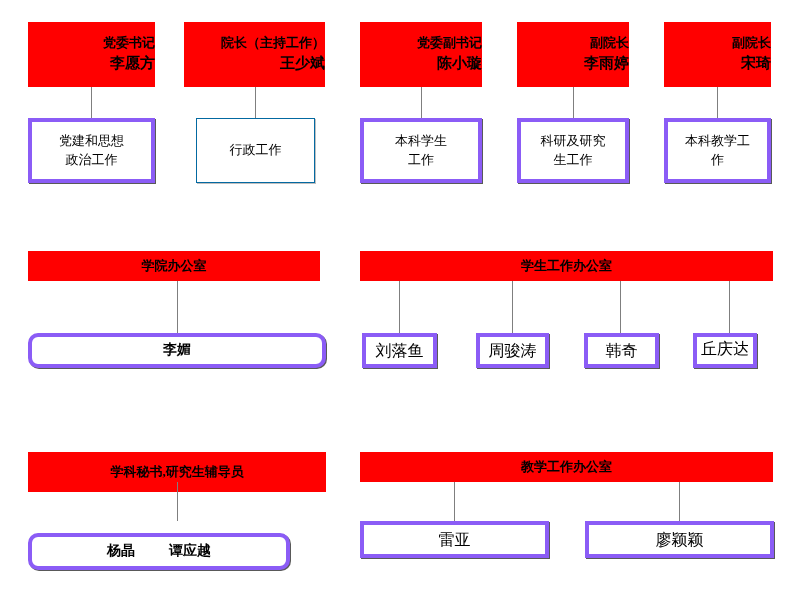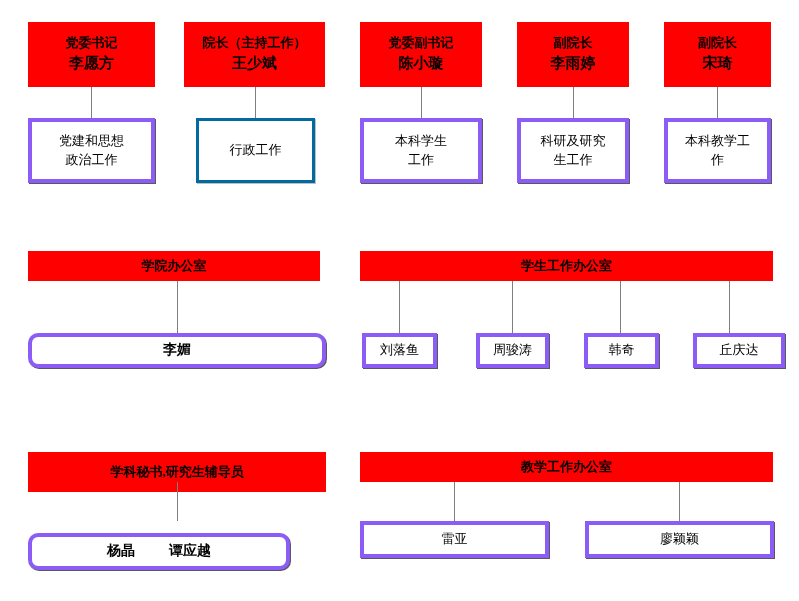--- a/index.html
+++ b/index.html
@@ -28,54 +28,55 @@
     justify-content: center;
     text-align: center;
     line-height: 1.45;
   }
   
   .red {
     background: #FF0000;
     color: #000000;
     font-weight: bold;
     border: none;
+    text-align: right;
   }
   .red .line1,
   .red .line2 {
     display: block;
     width: 100%;
   }
   
   .white {
     background: #FFFFFF;
     border: 4px solid #8b5cf6;
     box-shadow: 1px 1px 0 0 #595959;
   }
   .white.light {
-    border: 3px solid #0369a1;
+    border: 1px solid #0369a1;
     box-shadow: 1px 1px 0 0 #bfbfbf;
   }
   .white .line1,
   .white .line2 {
     display: block;
     width: 100%;
   }
   
   .conn {
     position: absolute;
     width: 1px;
     background: #7f7f7f;
   }
   
   .t-title  { font-size: 13px; }
   .t-name   { font-size: 15px; font-weight: bold; }
   .t-body   { font-size: 13px; }
   .t-bar    { font-size: 13px; }
   .t-person { font-size: 14px; font-weight: bold; border-radius: 10px; }
-  .t-small  { font-size: 13px; }
+  .t-small  { font-size: 16px; }
   .dual {
     display: flex;
     flex-direction: row;
     justify-content: center;
     align-items: center;
     gap: 34px;
     width: 100%;
   }
 </style>
 </head>
@@ -153,21 +154,21 @@
   <div class="node white t-small" style="left:476px; top:333px; width:73px; height:35px;">
     <span>周骏涛</span>
   </div>
 
   <div class="conn" style="left:620px; top:281px; height:52px;"></div>
   <div class="node white t-small" style="left:584px; top:333px; width:75px; height:35px;">
     <span>韩奇</span>
   </div>
 
   <div class="conn" style="left:729px; top:281px; height:52px;"></div>
-  <div class="node white t-small" style="left:693px; top:333px; width:92px; height:35px;">
+  <div class="node white t-small" style="left:693px; top:333px; width:64px; height:35px;font-family:Liberation Mono, monospace;">
     <span>丘庆达</span>
   </div>
 
   <div class="node red t-bar" style="left:28px; top:452px; width:298px; height:40px;">
     <span>学科秘书,研究生辅导员</span>
   </div>
   <div class="conn" style="left:177px; top:482px; height:39px;"></div>
   <div class="node white t-person" style="left:28px; top:533px; width:262px; height:37px;">
     <span class="dual">
       <span>杨晶</span>

